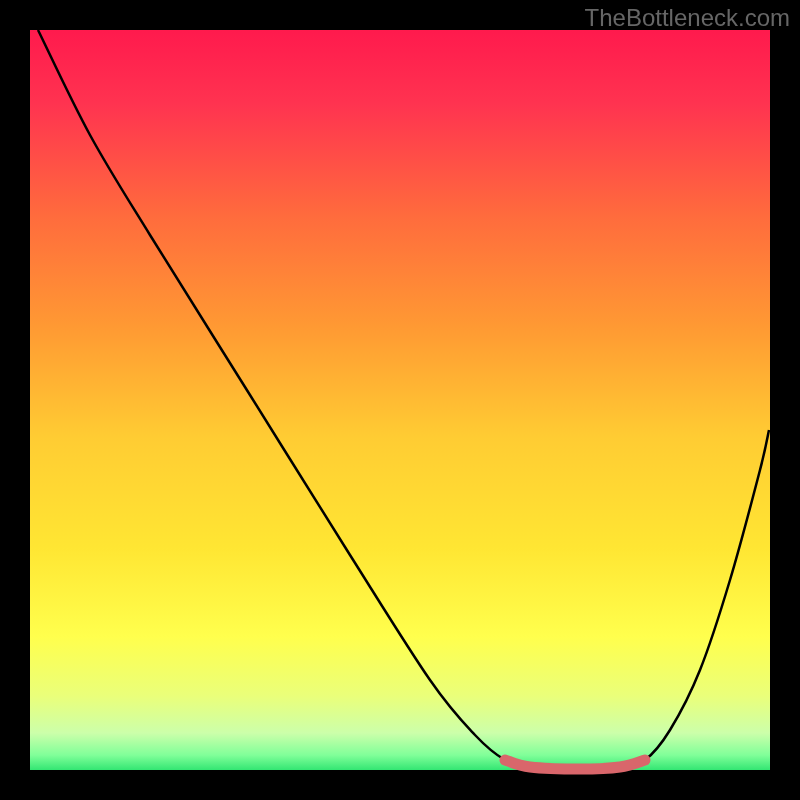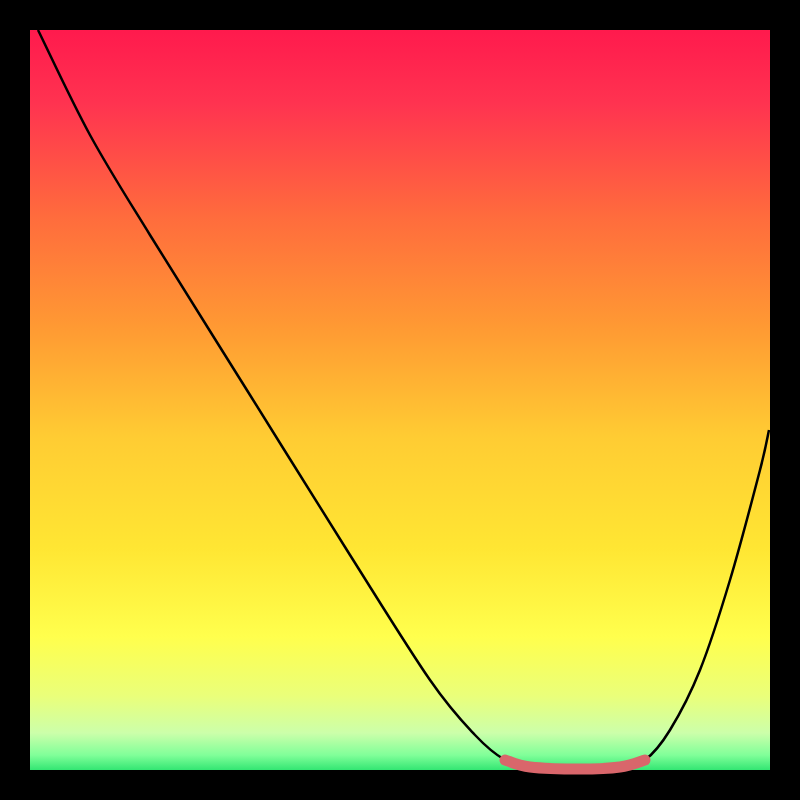--- a/index.html
+++ b/index.html
@@ -29,20 +29,21 @@
   svg {
     position: absolute;
     top: 0;
     left: 0;
   }
 </style>
 </head>
 <body>
 
 <div class="container">
+  <div class="watermark">TheBottleneck.com</div>
   <svg width="800" height="800" viewBox="0 0 800 800">
     <defs>
       <linearGradient id="bg-grad" x1="0" y1="0" x2="0" y2="1">
           <stop offset="0%" stop-color="#ff1a4d"></stop>
           <stop offset="10%" stop-color="#ff3350"></stop>
           <stop offset="25%" stop-color="#ff6b3d"></stop>
           <stop offset="40%" stop-color="#ff9933"></stop>
           <stop offset="55.00000000000001%" stop-color="#ffcc33"></stop>
           <stop offset="70%" stop-color="#ffe633"></stop>
           <stop offset="82%" stop-color="#ffff4d"></stop>

